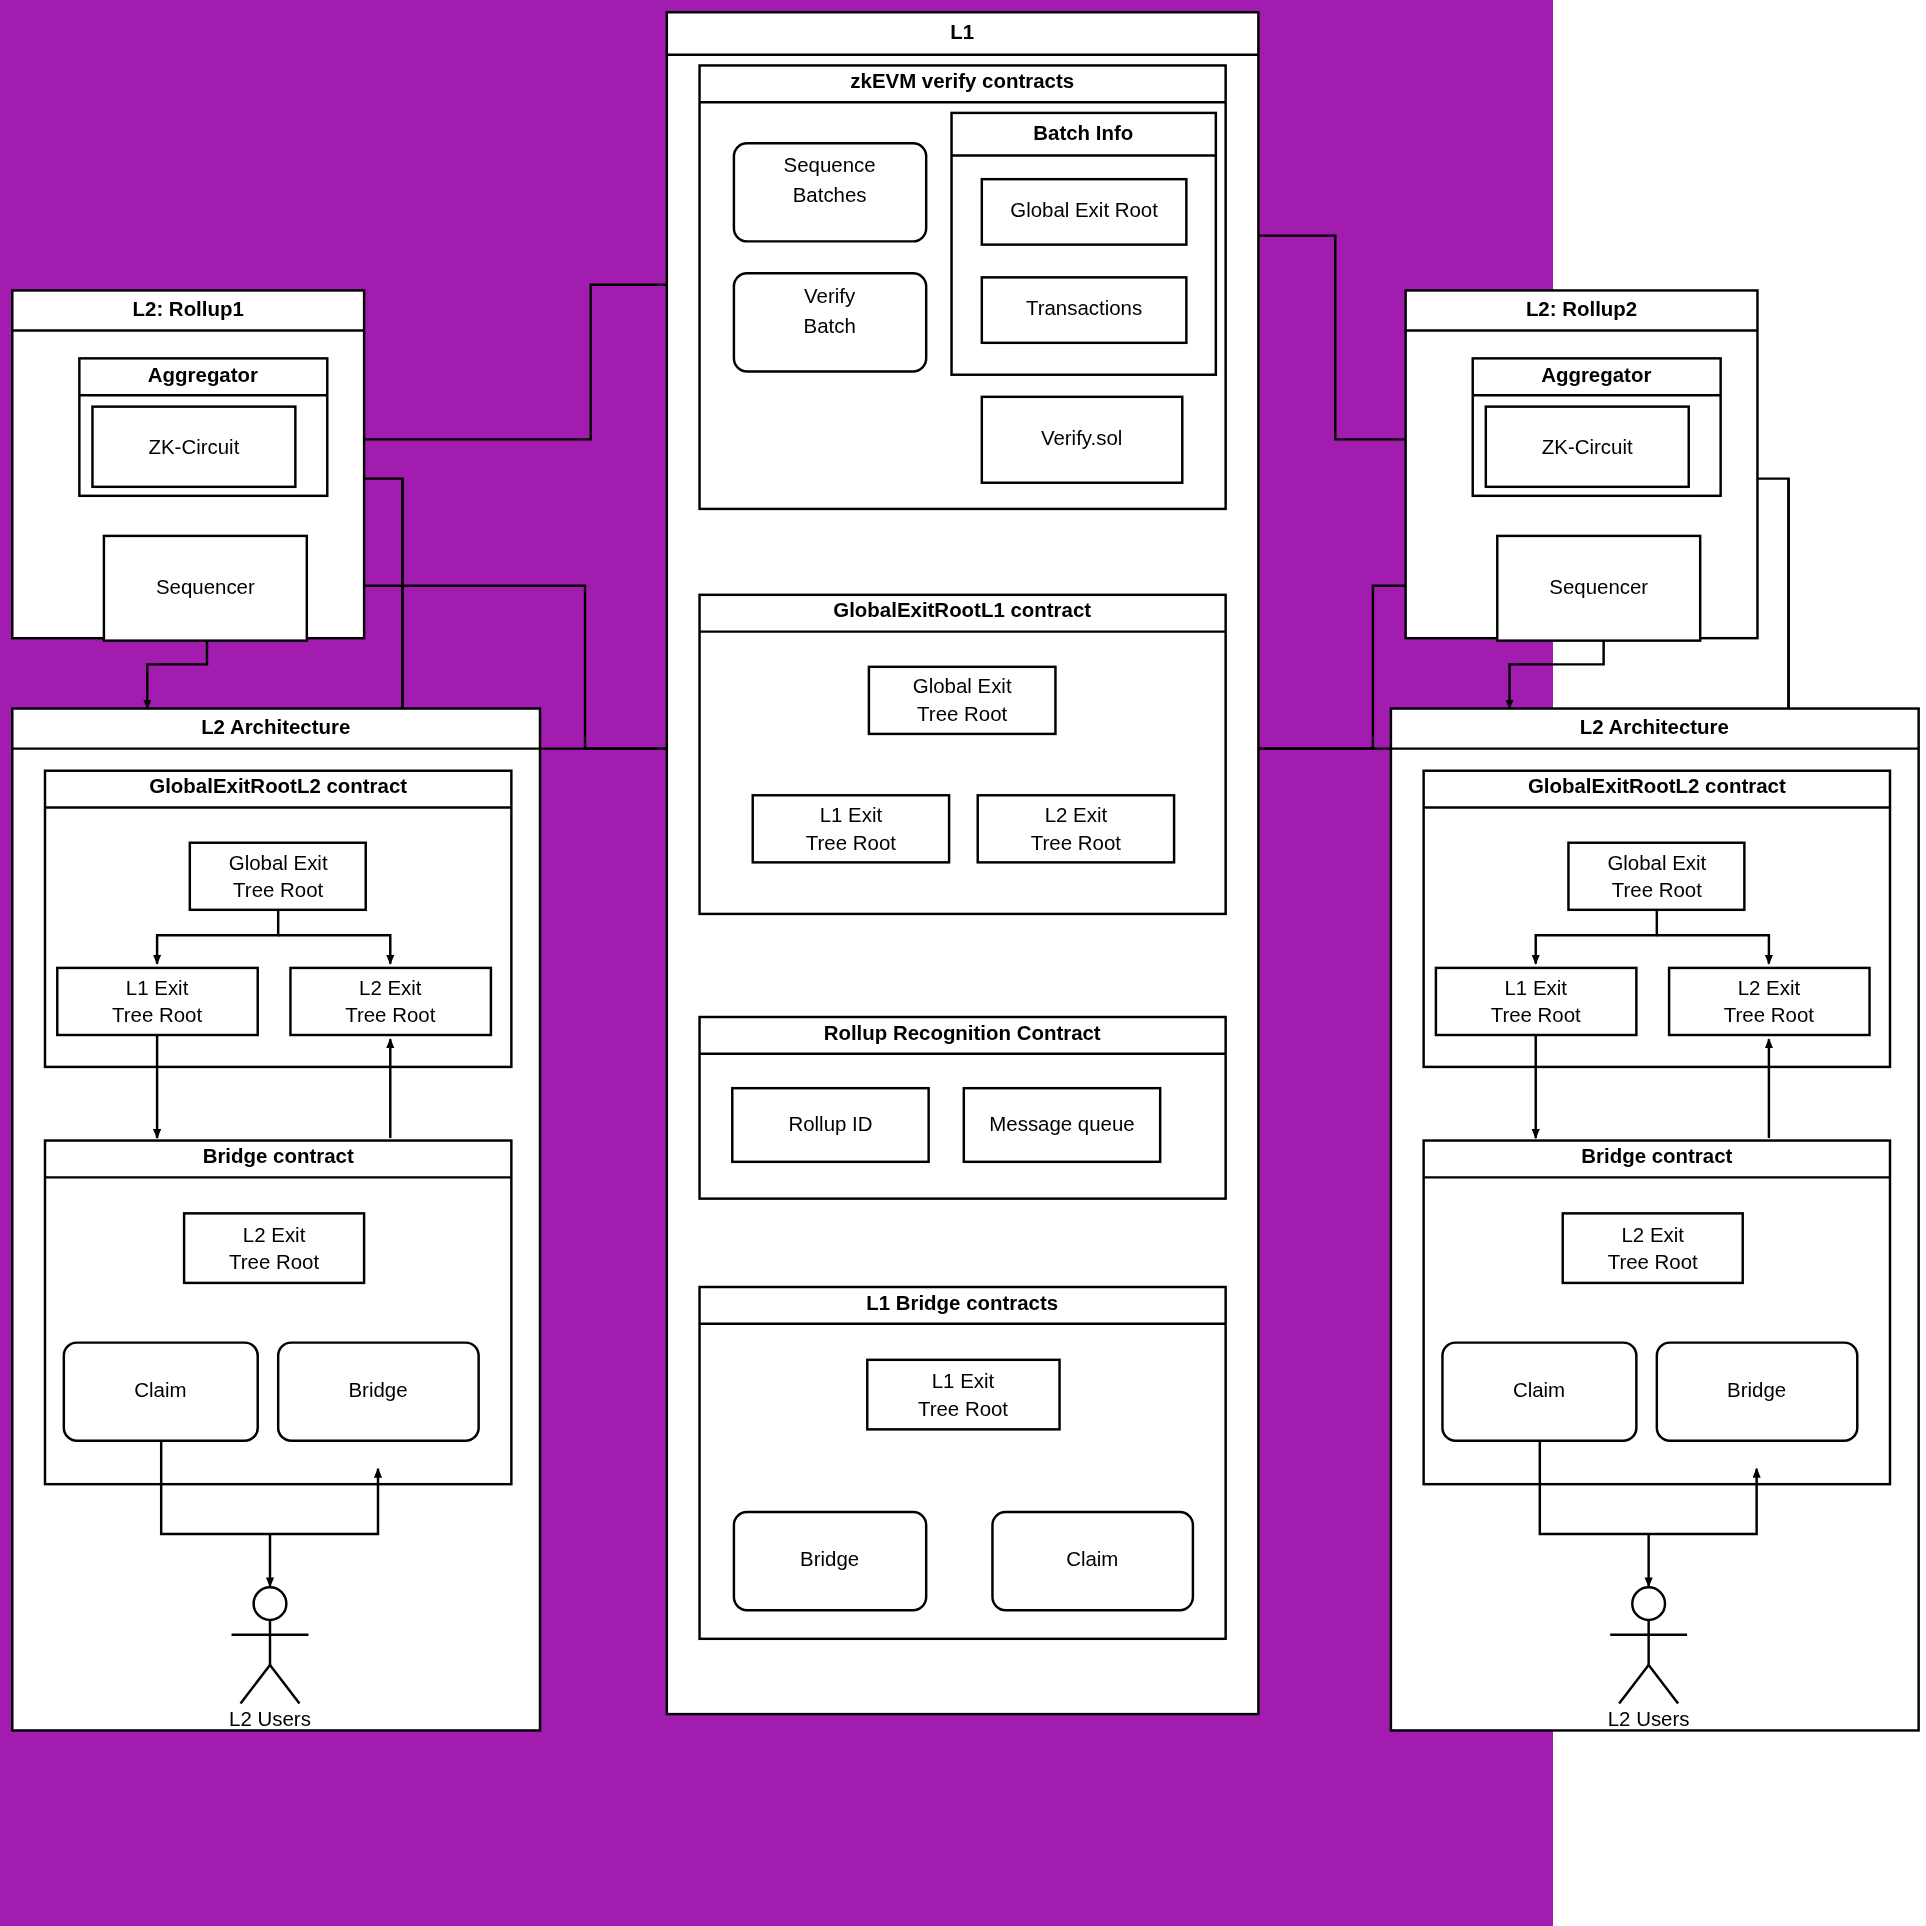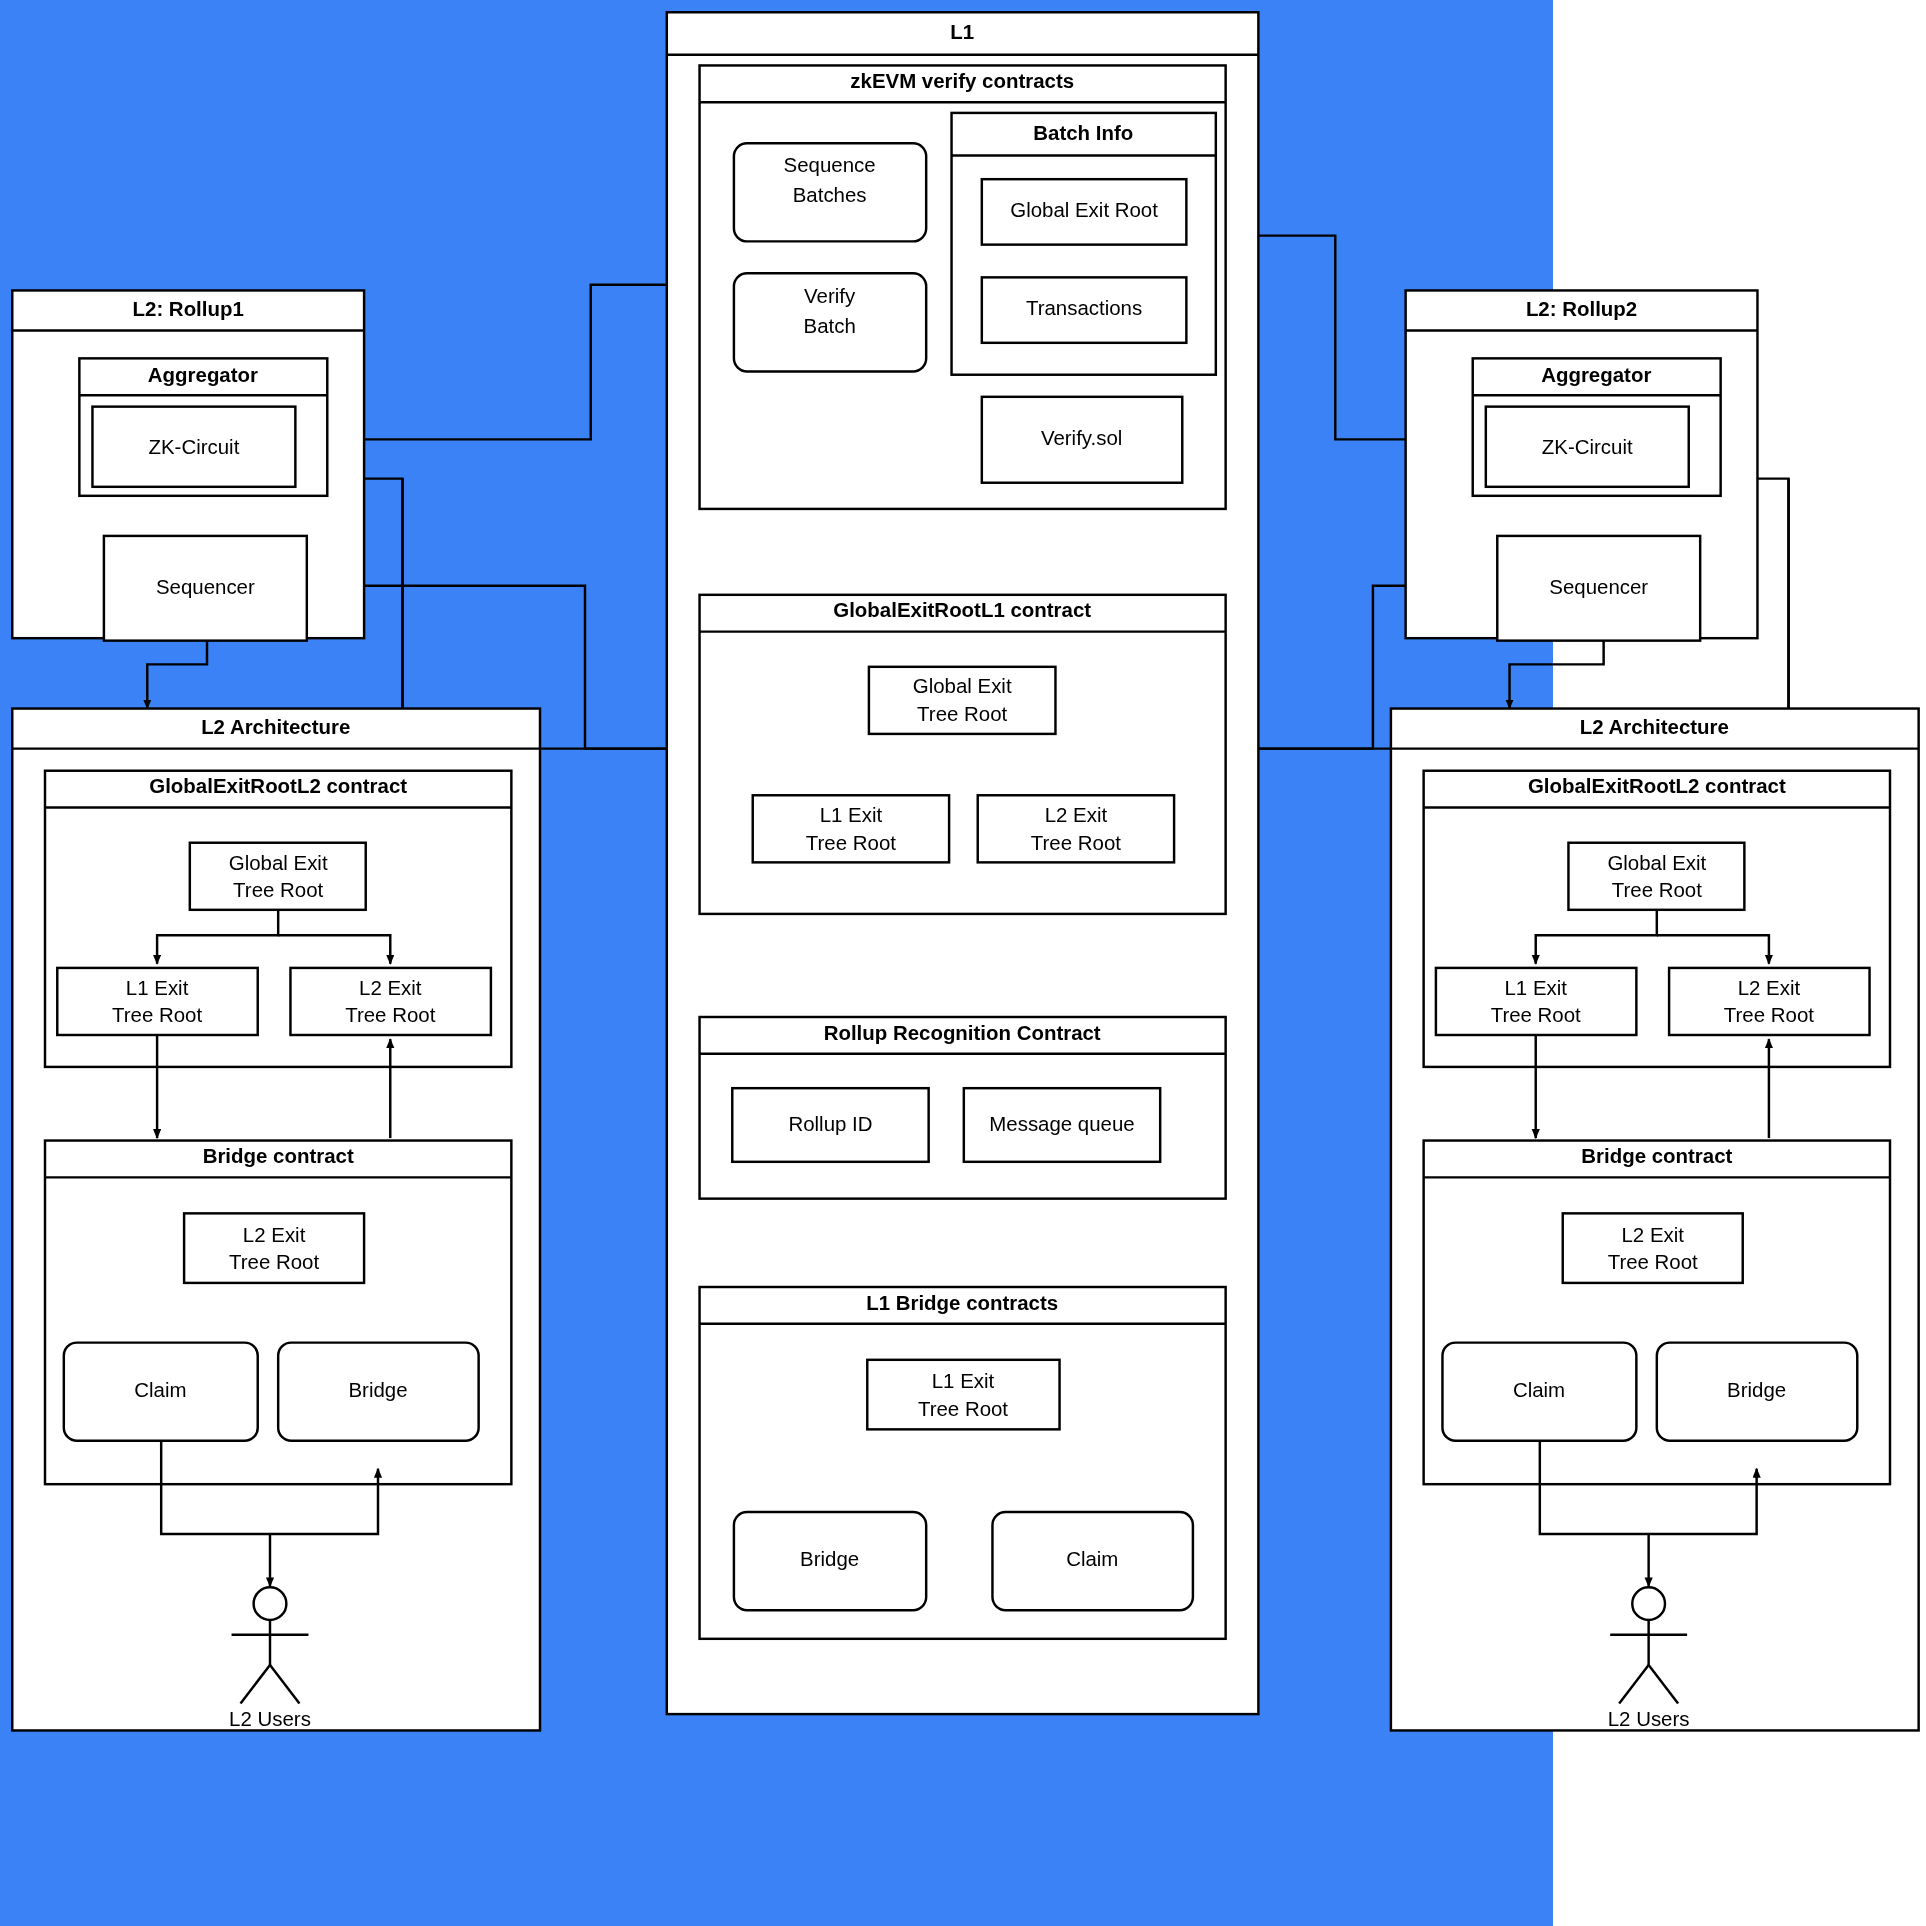--- a/index.html
+++ b/index.html
@@ -1,16 +1,16 @@
 <!DOCTYPE html>
 <html style="font-size:13px"><head>
 <meta charset="utf-8">
 <style>
   html,body{margin:0;padding:0;background:#ffffff;}
-  #root{position:relative;width:1553px;height:1926px;background:#3b82f6;
+  #root{position:relative;width:1553px;height:1926px;background:#a21caf;
         font-family:"Liberation Sans", sans-serif;}
   svg{position:absolute;top:0;left:0;width:1926px;height:1926px;overflow:visible;}
   .bx{fill:#ffffff;stroke:#000000;stroke-width:3;}
   .bxr{fill:#ffffff;stroke:#000000;stroke-width:3;}
   .ln{stroke:#000000;stroke-width:3;fill:none;}
   .lbl{font-family:"Liberation Sans", sans-serif;fill:#000000;
        text-anchor:middle;dominant-baseline:middle;}
   .hdr{font-weight:bold;font-size:25px;}
   .bdy{font-weight:normal;font-size:25px;}
   .usr{font-weight:normal;font-size:25px;}

